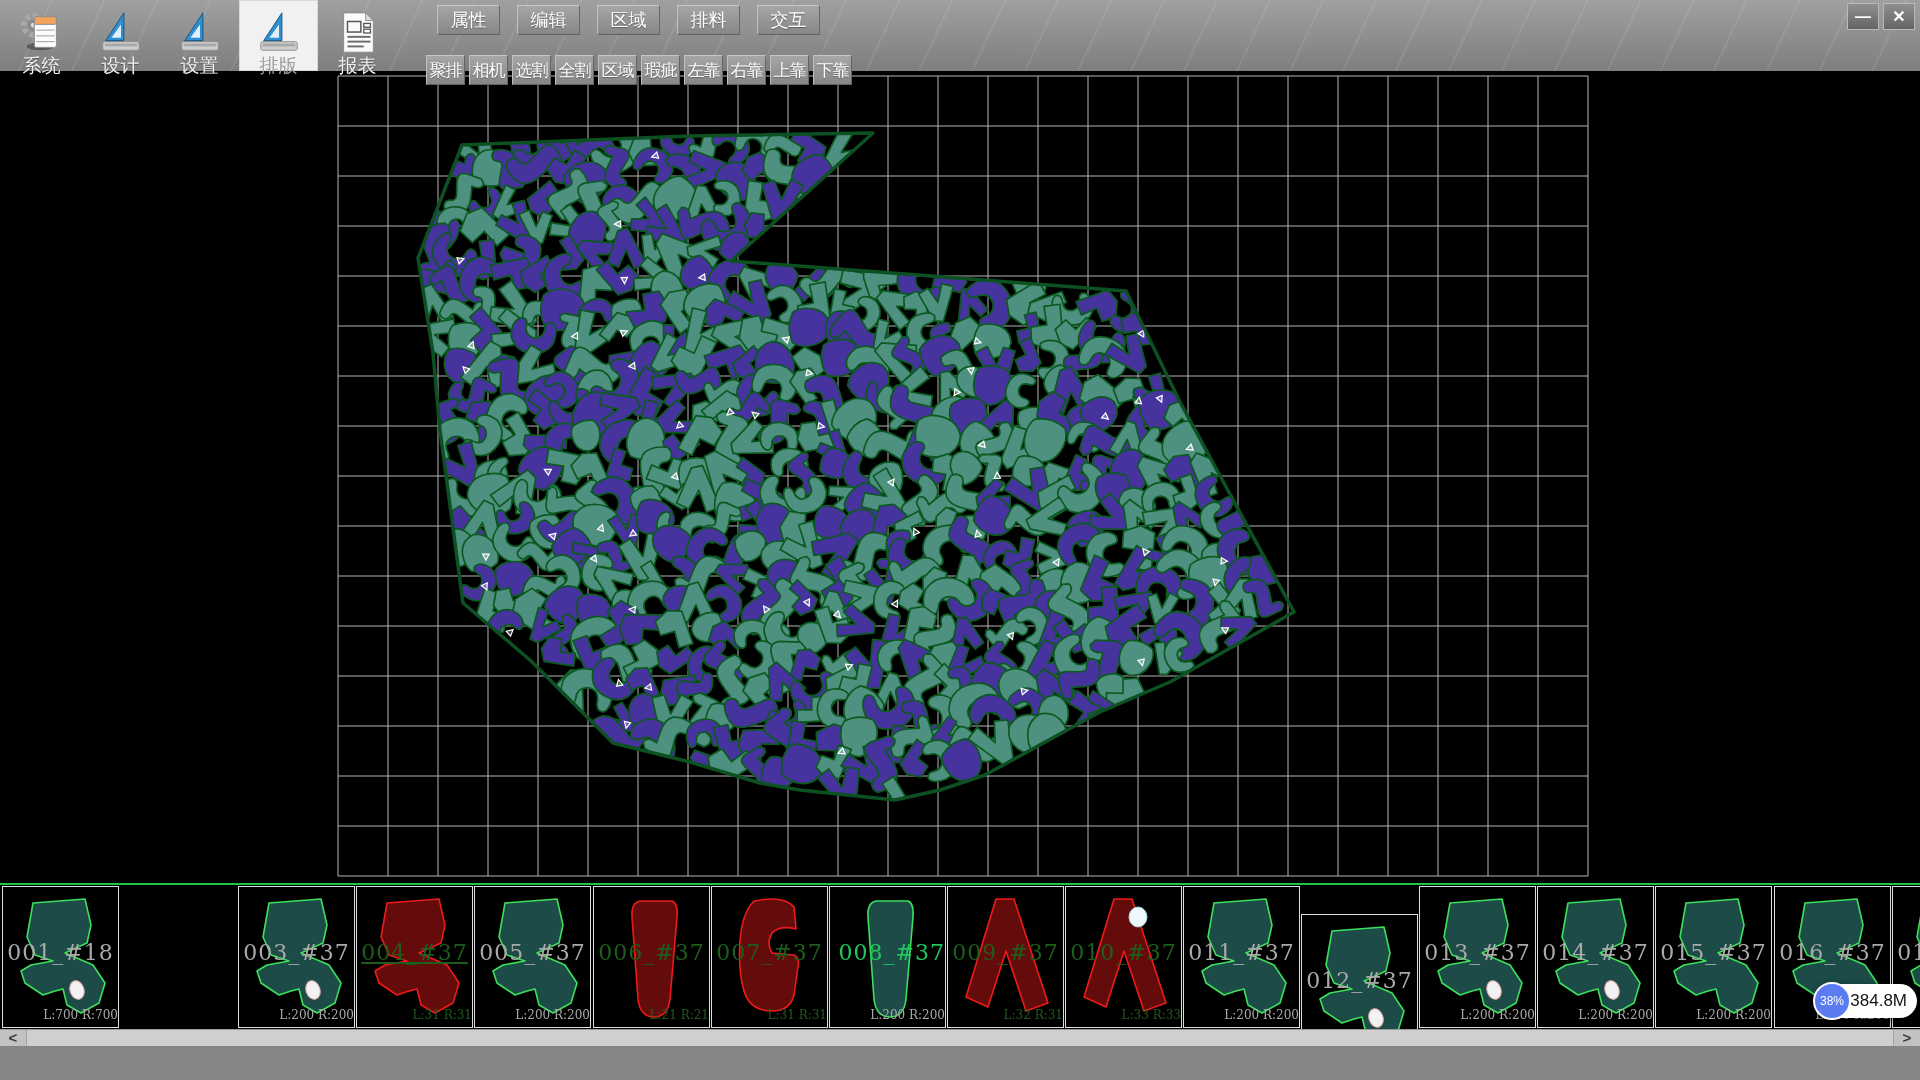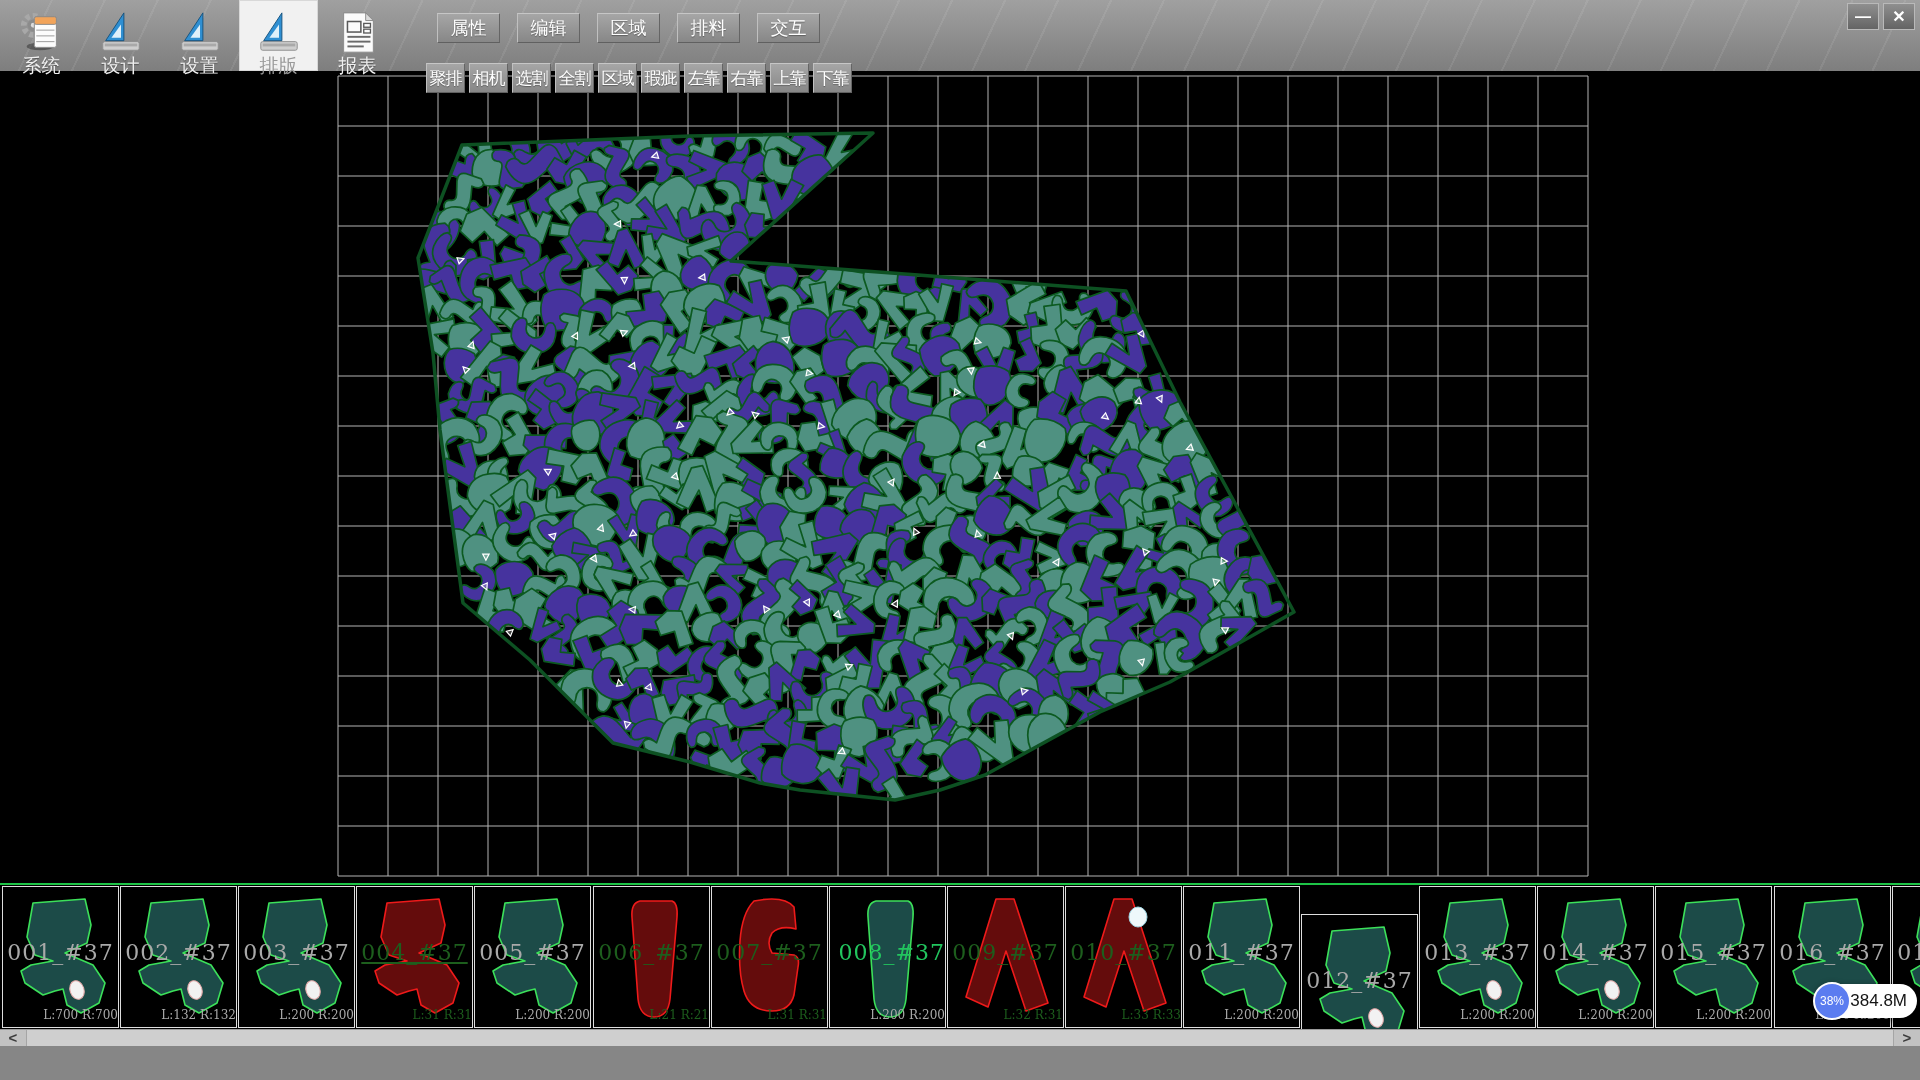--- a/index.html
+++ b/index.html
@@ -13,21 +13,21 @@
   .topbar::after{content:"";position:absolute;inset:0;pointer-events:none;
           background:repeating-linear-gradient(115deg,transparent 0 46px,rgba(255,255,255,.08) 46px 48px)}
   .nav-tabs{position:absolute;left:2px;top:0;height:71px;display:flex;z-index:3}
   .tab{width:79px;height:71px;box-sizing:border-box;display:flex;flex-direction:column;
        align-items:center;padding-top:10px;cursor:default}
   .tab.active{background:#f1f1f1;box-shadow:inset 0 0 0 1px #d8d8d8}
   .ticon{width:46px;height:46px;display:block}
   .tlabel{font-size:19px;color:#f0f0f0;text-shadow:0 1px 1px rgba(0,0,0,.4);line-height:20px}
   .tab.active .tlabel{color:#9a9a9a;text-shadow:none}
 
-  .menus{position:absolute;left:426px;top:12px;z-index:3}
+  .menus{position:absolute;left:426px;top:4px;z-index:3}
   .mrow{display:flex}
   #menu-row1{margin-left:11px;margin-top:1px}
   #menu-row1 .mbtn{width:63px;height:30px;margin-right:17px;font-size:18px}
   #menu-row2{margin-top:20px}
   #menu-row2 .mbtn{width:39px;height:30px;margin-right:4px;font-size:17px;letter-spacing:-1px}
   .mbtn{box-sizing:border-box;display:flex;align-items:center;justify-content:center;
         color:#fff;background:linear-gradient(#a6a6a6,#878787);
         border:1px solid;border-color:#c6c6c6 #656565 #606060 #c0c0c0;
         text-shadow:0 1px 1px rgba(0,0,0,.35);cursor:default;white-space:nowrap}
 
@@ -833,30 +833,22 @@
         <polygon points="462,74 690,65 873,62 731,190 918,204 1126,220 1180,331 1294,541 1170,611 1100,641 985,704 940,719 895,729 800,719 760,712 690,691 613,672 530,589 463,532 440,359 433,282 418,187" fill="none" stroke="#0d5122" stroke-width="3.5" stroke-linejoin="round"></polygon>
       </svg></div>
 
   <div class="greenline"></div>
   <div class="thumbs" id="thumbs">
       <div class="thumb" style="left: 2px;">
         <svg width="115" height="140" viewBox="0 0 115 140">
           <path d="M24,12 L76,8 L82,34 L78,52 L56,62 L84,74 L96,92 L90,112 L72,122 L58,114 L54,98 L46,100 L34,104 L16,92 L12,80 L22,74 L44,70 L26,64 L18,46 Z" fill="#1c4b48" stroke="#3ce05a" stroke-width="1.6" stroke-linejoin="round" transform="translate(6 4)"></path>
           <ellipse cx="74" cy="103" rx="7" ry="9.5" fill="#f2f2f2" stroke="#e6a9a9" transform="rotate(-18 74 103)"></ellipse>
         </svg>
-        <div class="tname" style="color: rgb(169, 169, 169);">001_#37</div>
+        <div class="tname" style="color: rgb(169, 169, 169);">001_#18</div>
         <div class="tlr" style="color: rgb(169, 169, 169);">L:700 R:700</div>
-      </div>
-      <div class="thumb" style="left: 120px;">
-        <svg width="115" height="140" viewBox="0 0 115 140">
-          <path d="M24,12 L76,8 L82,34 L78,52 L56,62 L84,74 L96,92 L90,112 L72,122 L58,114 L54,98 L46,100 L34,104 L16,92 L12,80 L22,74 L44,70 L26,64 L18,46 Z" fill="#1c4b48" stroke="#3ce05a" stroke-width="1.6" stroke-linejoin="round" transform="translate(6 4)"></path>
-          <ellipse cx="74" cy="103" rx="7" ry="9.5" fill="#f2f2f2" stroke="#e6a9a9" transform="rotate(-18 74 103)"></ellipse>
-        </svg>
-        <div class="tname" style="color: rgb(169, 169, 169);">002_#37</div>
-        <div class="tlr" style="color: rgb(169, 169, 169);">L:132 R:132</div>
       </div>
       <div class="thumb" style="left: 238px;">
         <svg width="115" height="140" viewBox="0 0 115 140">
           <path d="M24,12 L76,8 L82,34 L78,52 L56,62 L84,74 L96,92 L90,112 L72,122 L58,114 L54,98 L46,100 L34,104 L16,92 L12,80 L22,74 L44,70 L26,64 L18,46 Z" fill="#1c4b48" stroke="#3ce05a" stroke-width="1.6" stroke-linejoin="round" transform="translate(6 4)"></path>
           <ellipse cx="74" cy="103" rx="7" ry="9.5" fill="#f2f2f2" stroke="#e6a9a9" transform="rotate(-18 74 103)"></ellipse>
         </svg>
         <div class="tname" style="color: rgb(169, 169, 169);">003_#37</div>
         <div class="tlr" style="color: rgb(169, 169, 169);">L:200 R:200</div>
       </div>
       <div class="thumb" style="left: 356px;">

